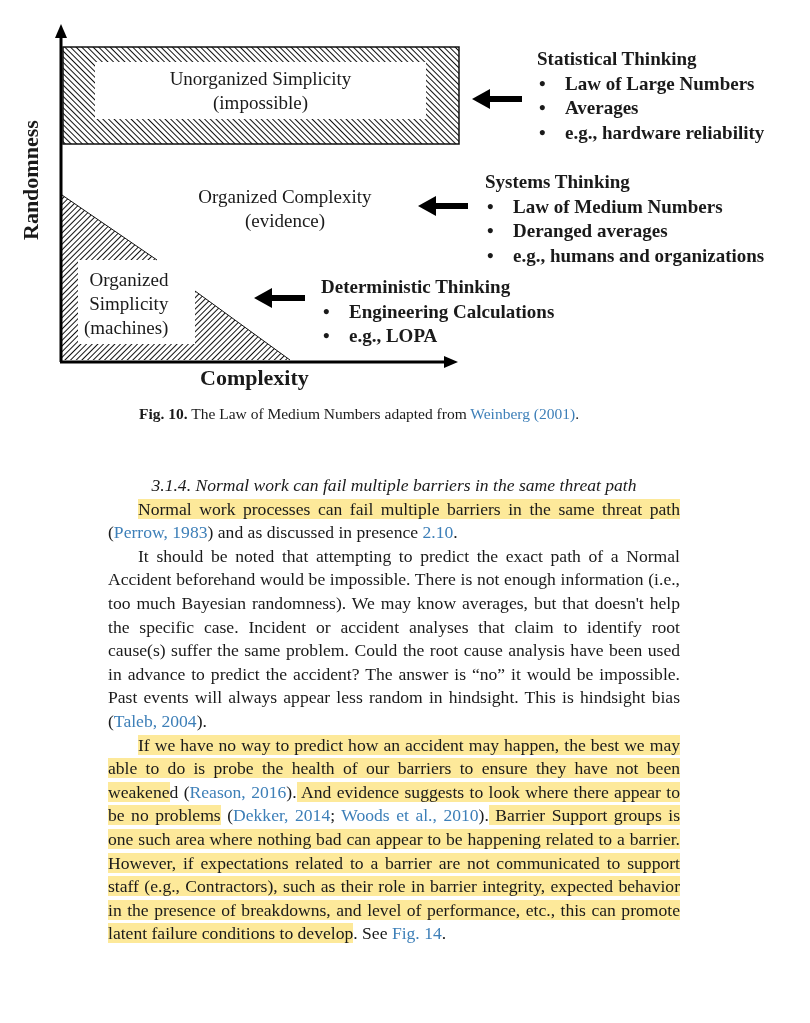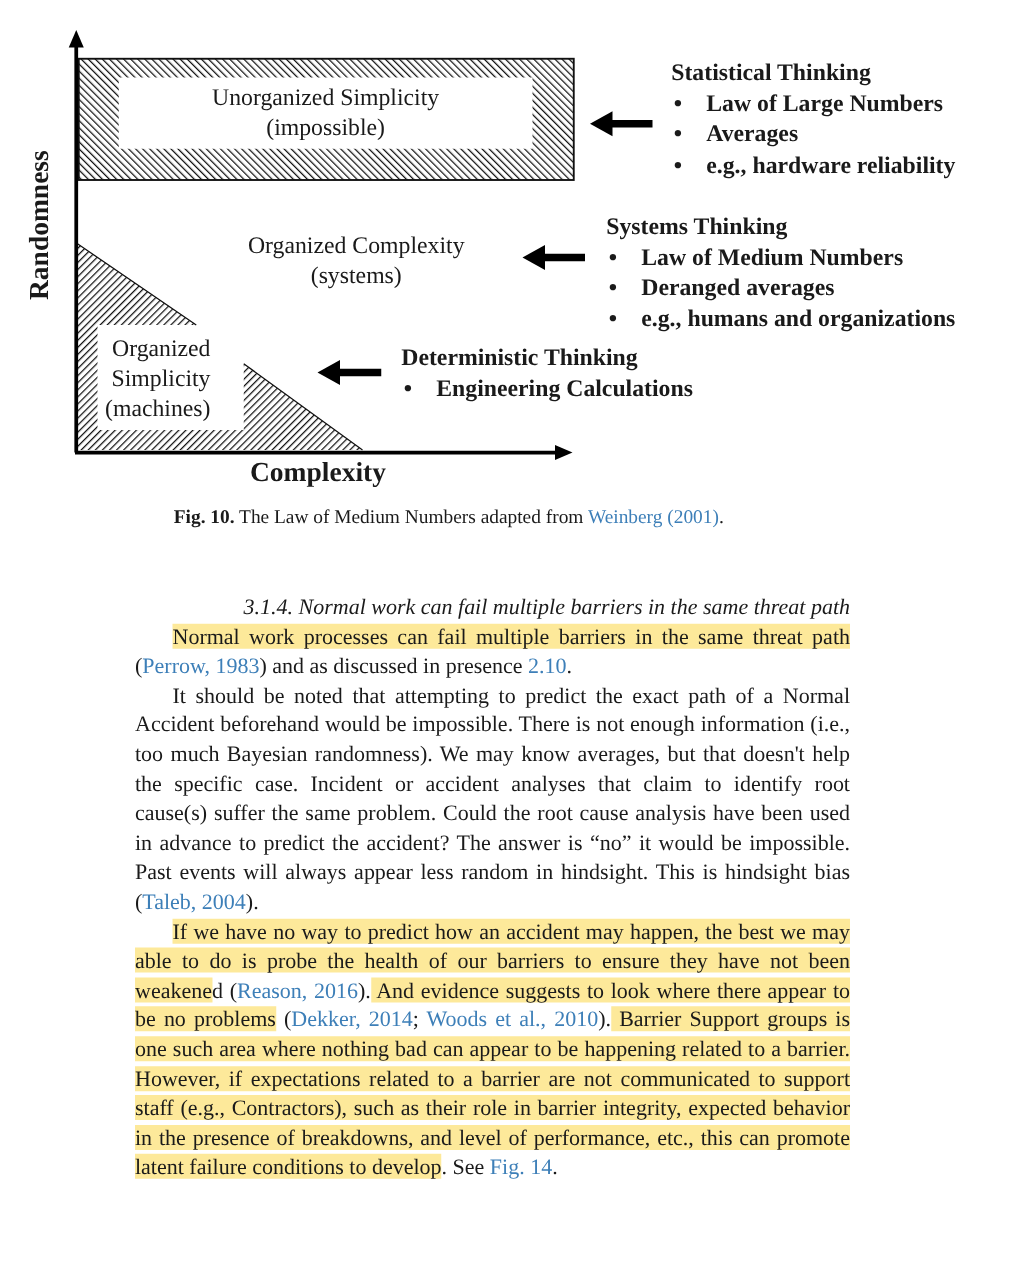--- a/index.html
+++ b/index.html
@@ -13,21 +13,21 @@
   .thinking-block .bullet { display: block; padding-left: 28px; position: relative; }
   .thinking-block .bullet::before { content: "\2022"; position: absolute; left: 2px; }
   .axis-label { font-weight: bold; font-size: 22px; }
   .y-label { position: absolute; left: 18px; top: 240px; transform-origin: left top; transform: rotate(-90deg); font-weight: bold; font-size: 22px; white-space: nowrap; }
   #caption { position: absolute; left: 0; width: 718px; top: 405px; text-align: center; font-size: 15.5px; font-family: "Liberation Serif", serif; color: #1a1a1a; }
   #caption .fig-no { font-weight: bold; }
   .link { color: #3d7fb8; }
   #article { position: absolute; left: 108px; top: 474px; width: 572px; font-size: 17.6px; line-height: 23.6px; text-align: justify; }
   #article p { margin: 0; }
   #article .indent { text-indent: 30px; }
-  #article .heading { font-style: italic; text-align: right; }
+  #article .heading { font-style: italic; text-align: center; }
   .hl { background: #fde99a; }
 </style>
 </head>
 <body>
 
 <div id="figure">
   <svg width="810" height="395" viewBox="0 0 810 395">
     <defs>
       <pattern id="hatchA" patternUnits="userSpaceOnUse" width="4" height="4" patternTransform="rotate(45)">
         <rect width="4" height="4" fill="#ffffff"></rect>
@@ -76,21 +76,21 @@
   <div class="y-label">Randomness</div>
   <div class="fig-text axis-label" style="left:200px; top:365px;">Complexity</div>
 
   <div class="fig-text region-label" style="left:95px; top:67px; width:331px;">
     <div>Unorganized Simplicity</div>
     <div>(impossible)</div>
   </div>
 
   <div class="fig-text region-label" style="left:180px; top:185px; width:210px;">
     <div>Organized Complexity</div>
-    <div>(systems)</div>
+    <div>(evidence)</div>
   </div>
 
   <div class="fig-text region-label" style="left:84px; top:268px; text-align:right;">
     <div>Organized</div>
     <div>Simplicity</div>
     <div>(machines)</div>
   </div>
 
   <div class="thinking-block" style="left:537px; top:47px;">
     <div>Statistical Thinking</div>
@@ -102,20 +102,21 @@
   <div class="thinking-block" style="left:485px; top:170px;">
     <div>Systems Thinking</div>
     <span class="bullet">Law of Medium Numbers</span>
     <span class="bullet">Deranged averages</span>
     <span class="bullet">e.g., humans and organizations</span>
   </div>
 
   <div class="thinking-block" style="left:321px; top:275px;">
     <div>Deterministic Thinking</div>
     <span class="bullet">Engineering Calculations</span>
+    <span class="bullet">e.g., LOPA</span>
   </div>
 </div>
 
 <div id="caption">
   <span class="fig-no">Fig. 10.</span><span> The Law of Medium Numbers adapted from </span><span class="link">Weinberg (2001)</span><span>.</span>
 </div>
 
 <div id="article">
   <p class="heading">3.1.4. Normal work can fail multiple barriers in the same threat path</p>
 

